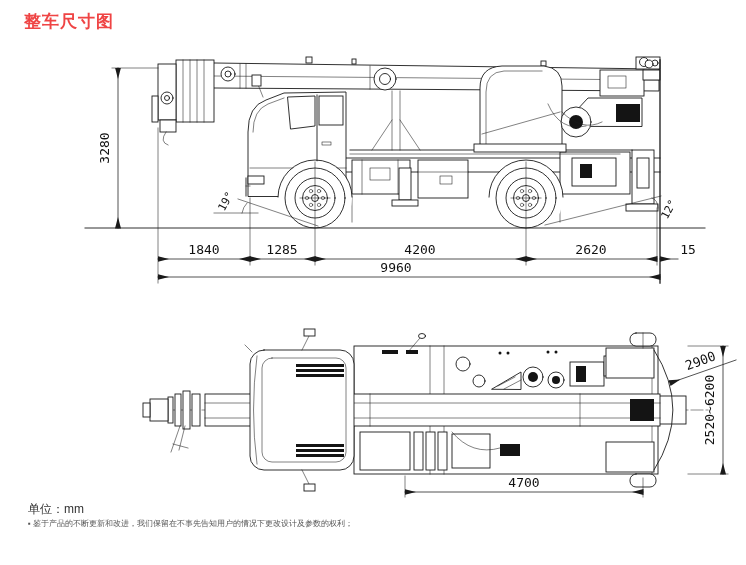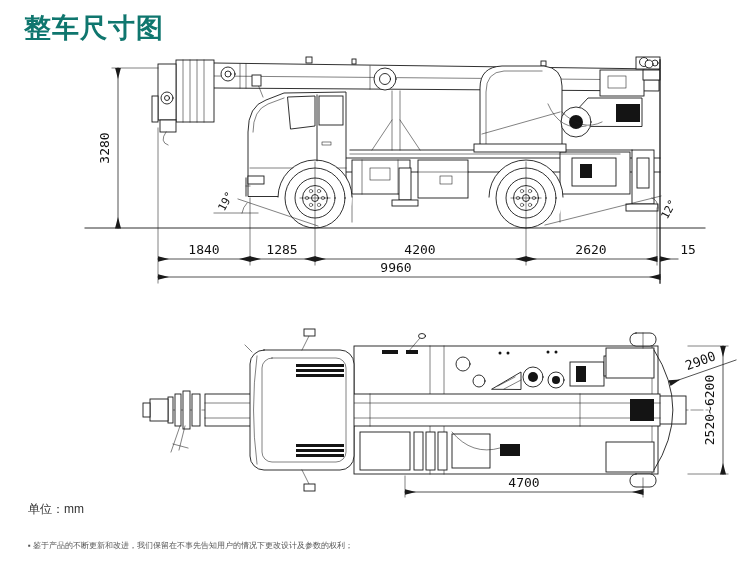--- a/index.html
+++ b/index.html
@@ -1,22 +1,22 @@
 <!DOCTYPE html>
 <html><head>
 <meta charset="utf-8">
 <style>
   html,body{margin:0;padding:0;background:#fff;}
   .page{position:relative;width:746px;height:565px;background:#fff;overflow:hidden;
         font-family:"Liberation Sans",sans-serif;}
-  .title{position:absolute;left:24px;top:10px;font-size:27px;font-weight:bold;
-         color:#0f766e;letter-spacing:1px;}
+  .title{position:absolute;left:24px;top:10px;font-size:17px;font-weight:bold;
+         color:#ef4444;letter-spacing:1px;}
   .stage{position:absolute;left:0;top:0;width:746px;height:565px;}
   .footer{position:absolute;left:28px;top:501px;width:680px;}
-  .unit{font-size:12px;color:#333;margin-bottom:23px;}
+  .unit{font-size:12px;color:#333;margin-bottom:1px;}
   .note{font-size:8px;color:#555;line-height:10.5px;}
   
   .s{stroke:#1a1a1a;stroke-width:0.9;fill:none;stroke-linecap:square;}
   .fw{fill:#ffffff;}
   .fd{fill:#141414;stroke:none;}
   .thin{stroke-width:0.55;}
   .ext{stroke-width:0.55;}
   .heavy{stroke-width:1.3;}
   .dim{stroke-width:0.75;}
   .cl{stroke-width:0.5;stroke-dasharray:12 3 3 3;}

